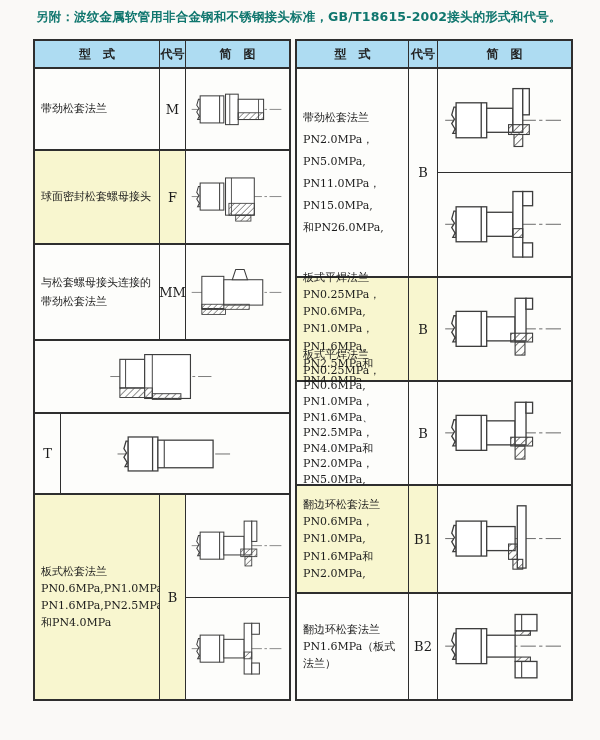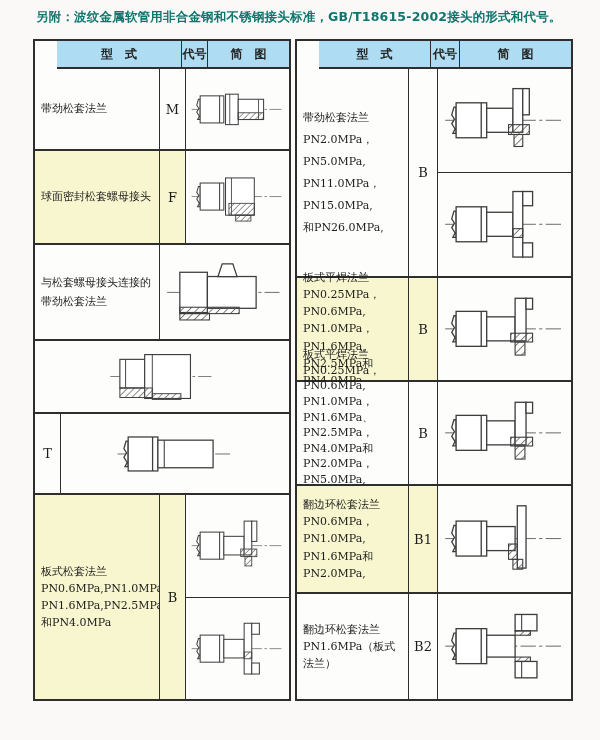--- a/index.html
+++ b/index.html
@@ -8,21 +8,21 @@
   }
   *{box-sizing:border-box;margin:0;padding:0;}
   html,body{width:600px;height:740px;}
   body{position:relative;background:var(--page-bg);font-family:"DejaVu Sans",sans-serif;overflow:hidden;}
   #note{position:absolute;left:36px;top:9px;width:540px;font-size:12.5px;font-weight:bold;
         color:#0f766e;letter-spacing:0.2px;font-family:"DejaVu Sans",sans-serif;}
   .tbl{position:absolute;top:39px;height:662px;background:var(--row-white);
        border:2px solid var(--border-dark);display:flex;flex-direction:column;}
   #tbl-left{left:33px;width:258px;}
   #tbl-right{left:295px;width:278px;}
-  .thead{display:flex;flex:0 0 28px;background:var(--header-blue);border-bottom:2px solid var(--border-dark);margin-left:22px;}
+  .thead{display:flex;flex:0 0 28px;background:var(--header-blue);border-bottom:2px solid var(--border-dark);}
   .hc{display:flex;align-items:center;justify-content:center;font-weight:bold;font-size:12px;color:#222;}
   .row{display:flex;border-bottom:2px solid var(--border-dark);background:var(--row-white);min-height:0;}
   .row:last-child{border-bottom:none;justify-content:space-between;}
   .c-type{border-right:1px solid var(--border-dark);padding:3px 2px 3px 6px;display:flex;align-items:center;}
   .c-code{border-right:1px solid var(--border-dark);display:flex;align-items:center;justify-content:center;
           font-family:"DejaVu Serif",serif;font-size:13px;color:var(--text-color);}
   .c-diag{flex:1;display:flex;align-items:center;justify-content:center;background:var(--row-white);min-width:0;}
   #tbl-left .c-type,#tbl-left .hc-type{width:125px;}
   #tbl-left .c-code,#tbl-left .hc-code{width:26px;}
   #tbl-right .c-type,#tbl-right .hc-type{width:112px;}
@@ -109,20 +109,23 @@
         <rect x="54" y="54" width="18" height="7" class="h"></rect>
       </svg>
     </div>
   </div>
 
   <div class="row lr3">
     <div class="c-type">
       <div class="type-text">与松套螺母接头连接的
 带劲松套法兰</div>
     </div>
+    <div class="c-code">
+      <span>MM</span>
+    </div>
     <div class="c-diag">
       <svg class="diag" viewBox="0 0 112 64">
         <line class="cl" x1="2" y1="32" x2="110" y2="32"></line>
         <rect x="14" y="13" width="26" height="38"></rect>
         <rect x="40" y="17" width="46" height="30"></rect>
         <polygon points="50,17 54,5 64,5 68,17"></polygon>
         <rect x="14" y="46" width="56" height="6" class="h"></rect>
         <rect x="14" y="52" width="28" height="6" class="h"></rect>
       </svg>
     </div>

